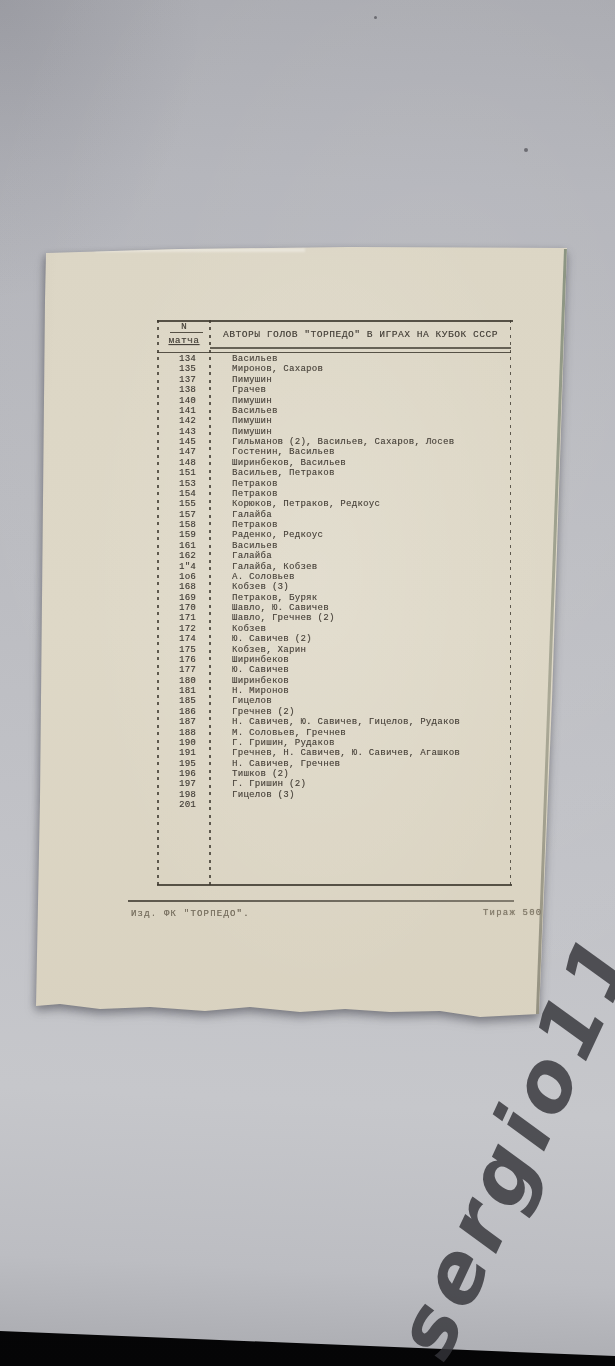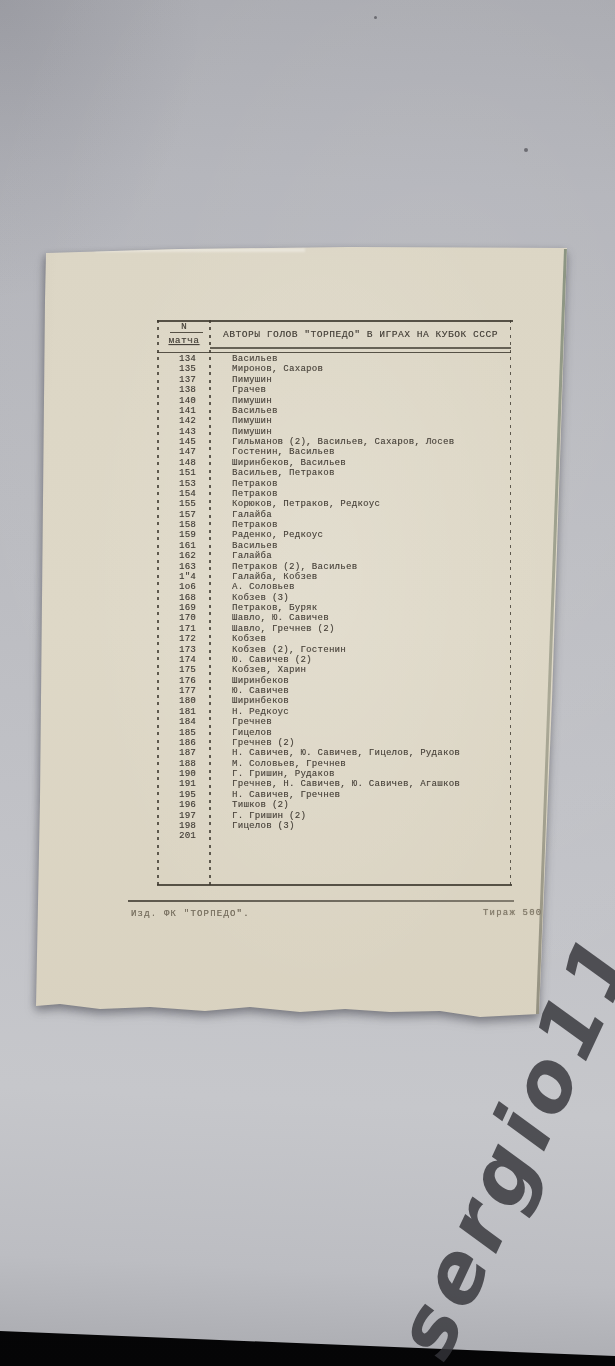--- a/index.html
+++ b/index.html
@@ -197,24 +197,20 @@
   <div class="row">
     <div class="cell-num">161</div>
     <div class="cell-scorers">Васильев</div>
   </div>
 
   <div class="row">
     <div class="cell-num">162</div>
     <div class="cell-scorers">Галайба</div>
   </div>
 
-  <div class="row">
-    <div class="cell-num">163</div>
-    <div class="cell-scorers">Петраков (2), Васильев</div>
-  </div>
 
   <div class="row">
     <div class="cell-num">1"4</div>
     <div class="cell-scorers">Галайба, Кобзев</div>
   </div>
 
   <div class="row">
     <div class="cell-num">1о6</div>
     <div class="cell-scorers">А. Соловьев</div>
   </div>
@@ -237,24 +233,20 @@
   <div class="row">
     <div class="cell-num">171</div>
     <div class="cell-scorers">Шавло, Гречнев (2)</div>
   </div>
 
   <div class="row">
     <div class="cell-num">172</div>
     <div class="cell-scorers">Кобзев</div>
   </div>
 
-  <div class="row">
-    <div class="cell-num">173</div>
-    <div class="cell-scorers">Кобзев (2), Гостенин</div>
-  </div>
 
   <div class="row">
     <div class="cell-num">174</div>
     <div class="cell-scorers">Ю. Савичев (2)</div>
   </div>
 
   <div class="row">
     <div class="cell-num">175</div>
     <div class="cell-scorers">Кобзев, Харин</div>
   </div>
@@ -270,28 +262,24 @@
   </div>
 
 
   <div class="row">
     <div class="cell-num">180</div>
     <div class="cell-scorers">Ширинбеков</div>
   </div>
 
   <div class="row">
     <div class="cell-num">181</div>
-    <div class="cell-scorers">Н. Редкоус</div>
-  </div>
-
-
-  <div class="row">
-    <div class="cell-num">184</div>
-    <div class="cell-scorers">Гречнев</div>
-  </div>
+    <div class="cell-scorers">Н. Миронов</div>
+  </div>
+
+
 
   <div class="row">
     <div class="cell-num">185</div>
     <div class="cell-scorers">Гицелов</div>
   </div>
 
   <div class="row">
     <div class="cell-num">186</div>
     <div class="cell-scorers">Гречнев (2)</div>
   </div>

